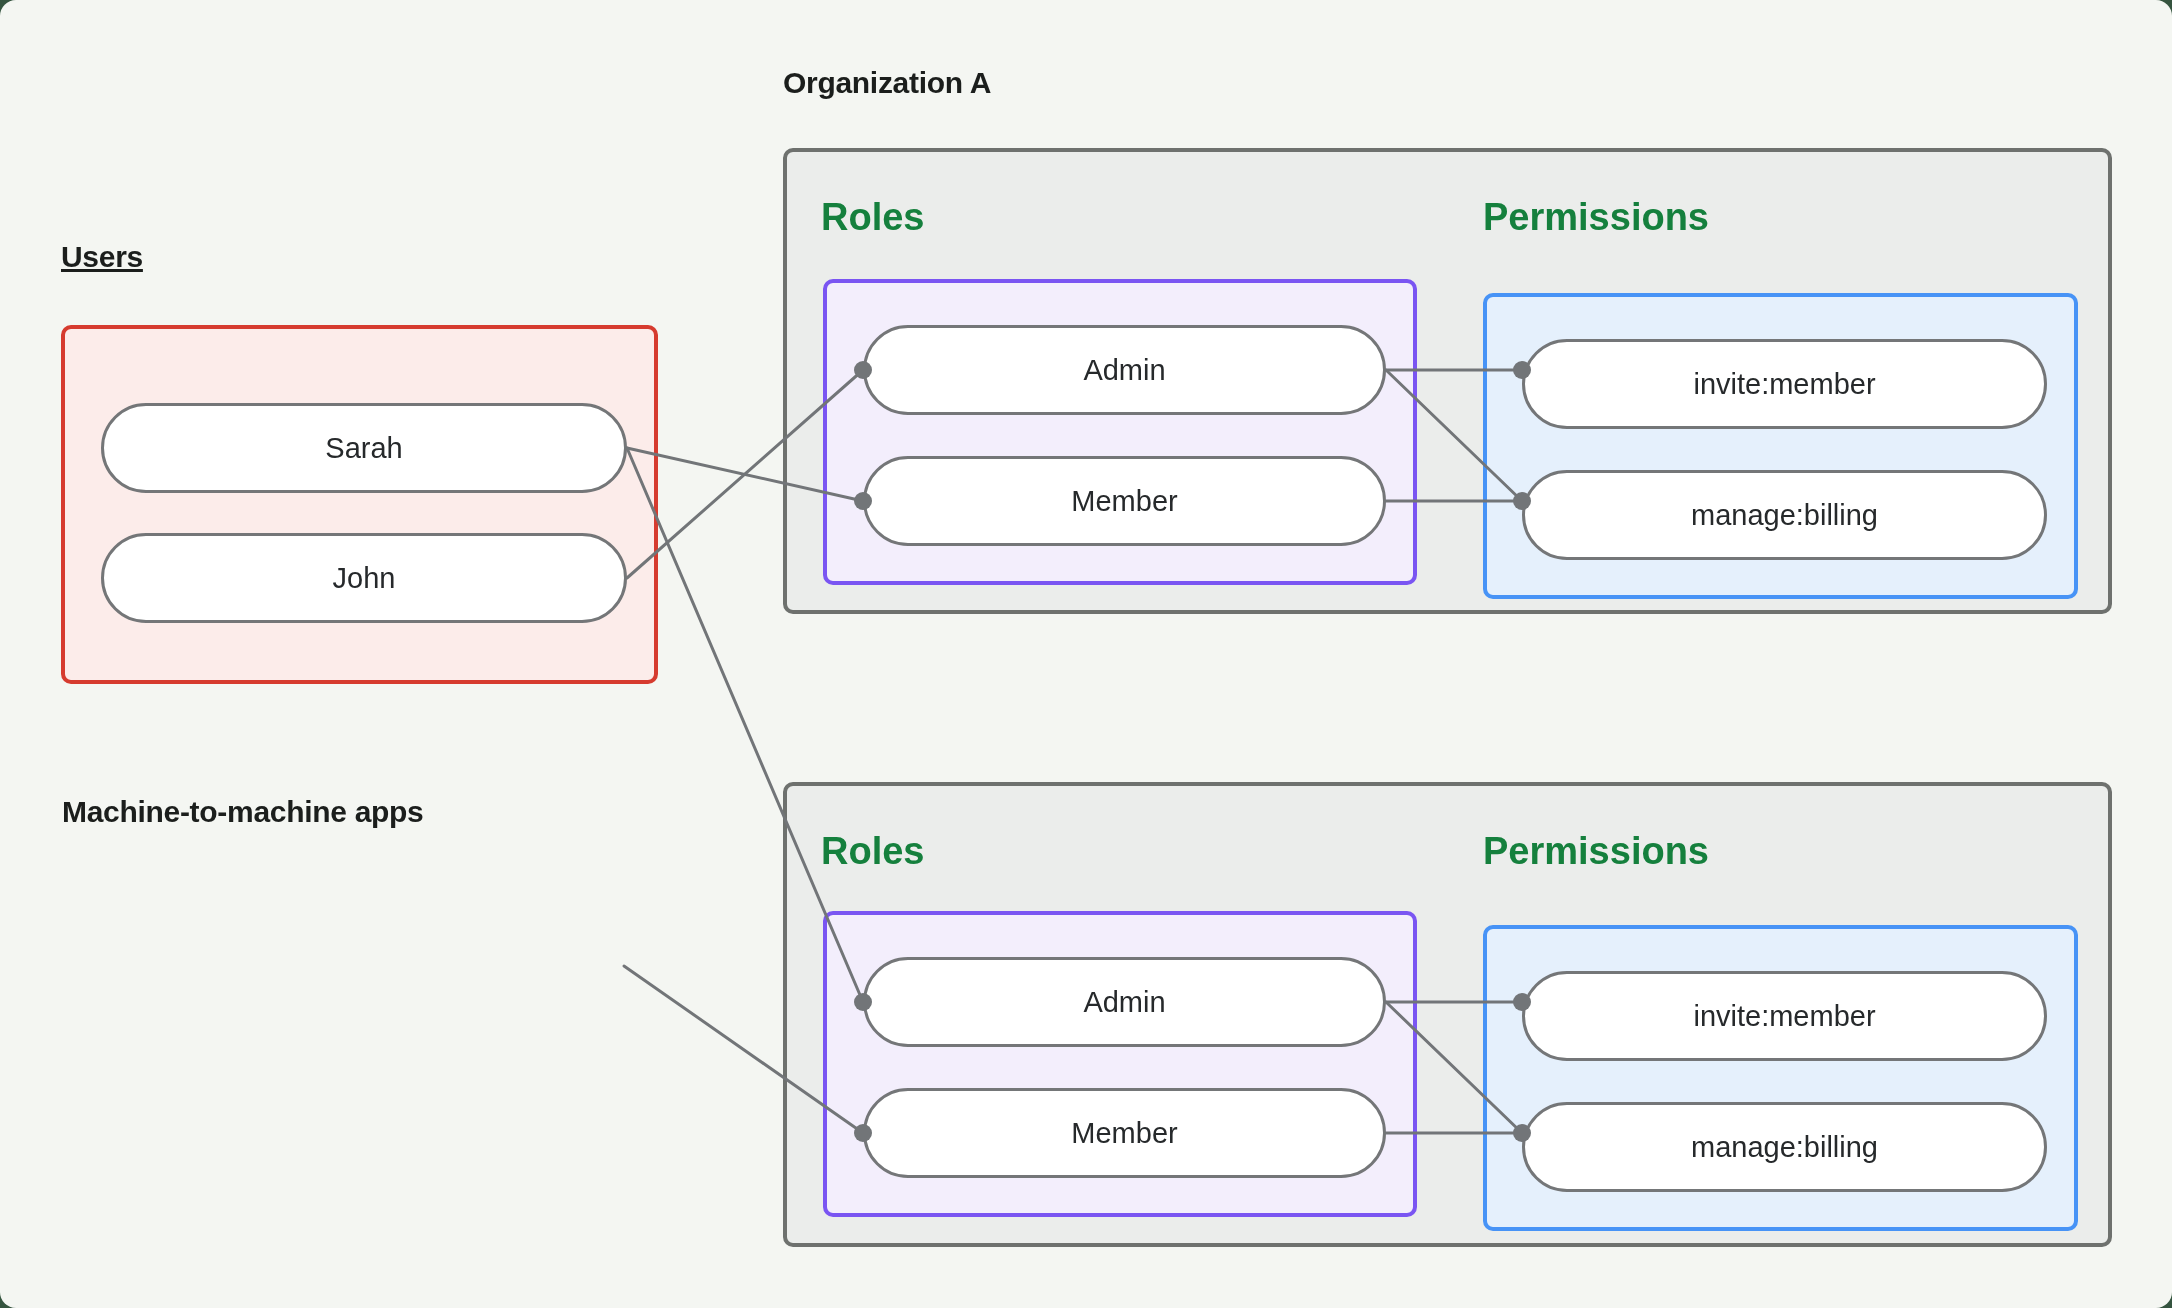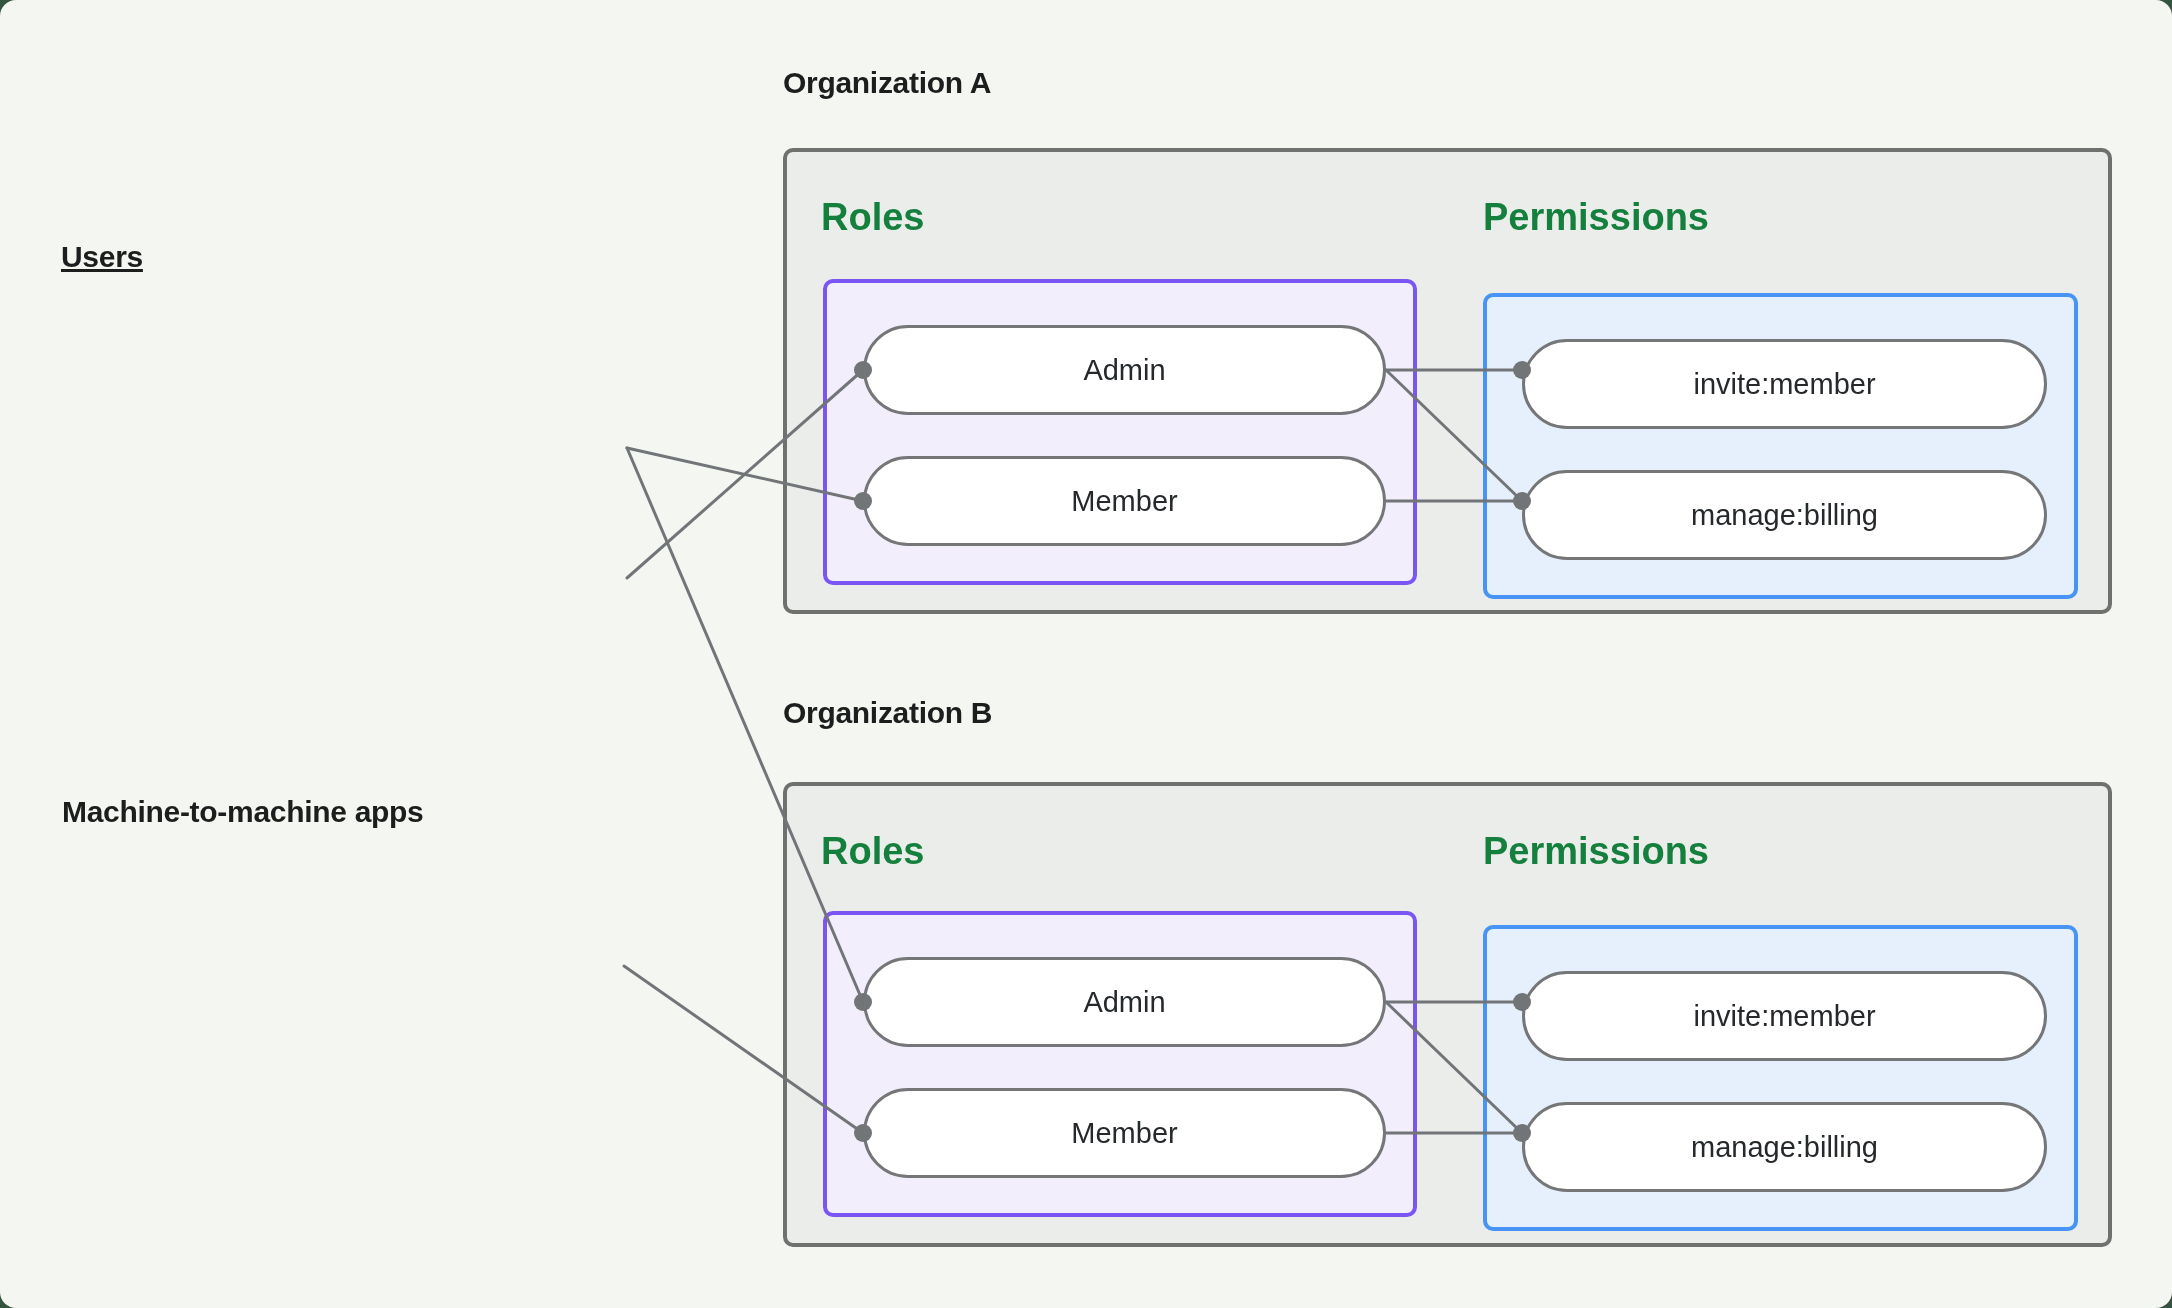--- a/index.html
+++ b/index.html
@@ -76,40 +76,43 @@
     pointer-events: none;
     z-index: 10;
   }
 </style>
 </head>
 <body>
 
 <div class="canvas" id="canvas">
 
   <div class="section-label" style="left:61px; top:240px;text-decoration:underline;">Users</div>
+  <div class="box users-box" style="left:61px; top:325px; width:597px; height:359px;">
+    <div class="pill" style="left:36px; top:74px; width:526px; height:90px;">Sarah</div>
+    <div class="pill" style="left:36px; top:204px; width:526px; height:90px;">John</div>
+  </div>
 
   <div class="section-label" style="left:62px; top:795px;">Machine-to-machine apps</div>
 
   <div class="section-label" style="left:783px; top:66px;">Organization A</div>
   <div class="box org-box" style="left:783px; top:148px; width:1329px; height:466px;">
     <div class="inner-label" style="left:34px; top:44px;">Roles</div>
     <div class="inner-label" style="left:696px; top:44px;">Permissions</div>
 
     <div class="box roles-box" style="left:36px; top:127px; width:594px; height:306px;">
       <div class="pill" style="left:36px; top:42px; width:523px; height:90px;">Admin</div>
       <div class="pill" style="left:36px; top:173px; width:523px; height:90px;">Member</div>
     </div>
 
     <div class="box perms-box" style="left:696px; top:127px; width:595px; height:306px;">
       <div class="pill" style="left:35px; top:42px; width:525px; height:90px;">invite:member</div>
       <div class="pill" style="left:35px; top:173px; width:525px; height:90px;">manage:billing</div>
     </div>
   </div>
 
-  <div class="section-label" style="left:783px; top:696px;">Organization B</div>
   <div class="box org-box" style="left:783px; top:782px; width:1329px; height:465px;">
     <div class="inner-label" style="left:34px; top:44px;">Roles</div>
     <div class="inner-label" style="left:696px; top:44px;">Permissions</div>
 
     <div class="box roles-box" style="left:36px; top:125px; width:594px; height:306px;">
       <div class="pill" style="left:36px; top:42px; width:523px; height:90px;">Admin</div>
       <div class="pill" style="left:36px; top:173px; width:523px; height:90px;">Member</div>
     </div>
 
     <div class="box perms-box" style="left:696px; top:125px; width:595px; height:306px;">

